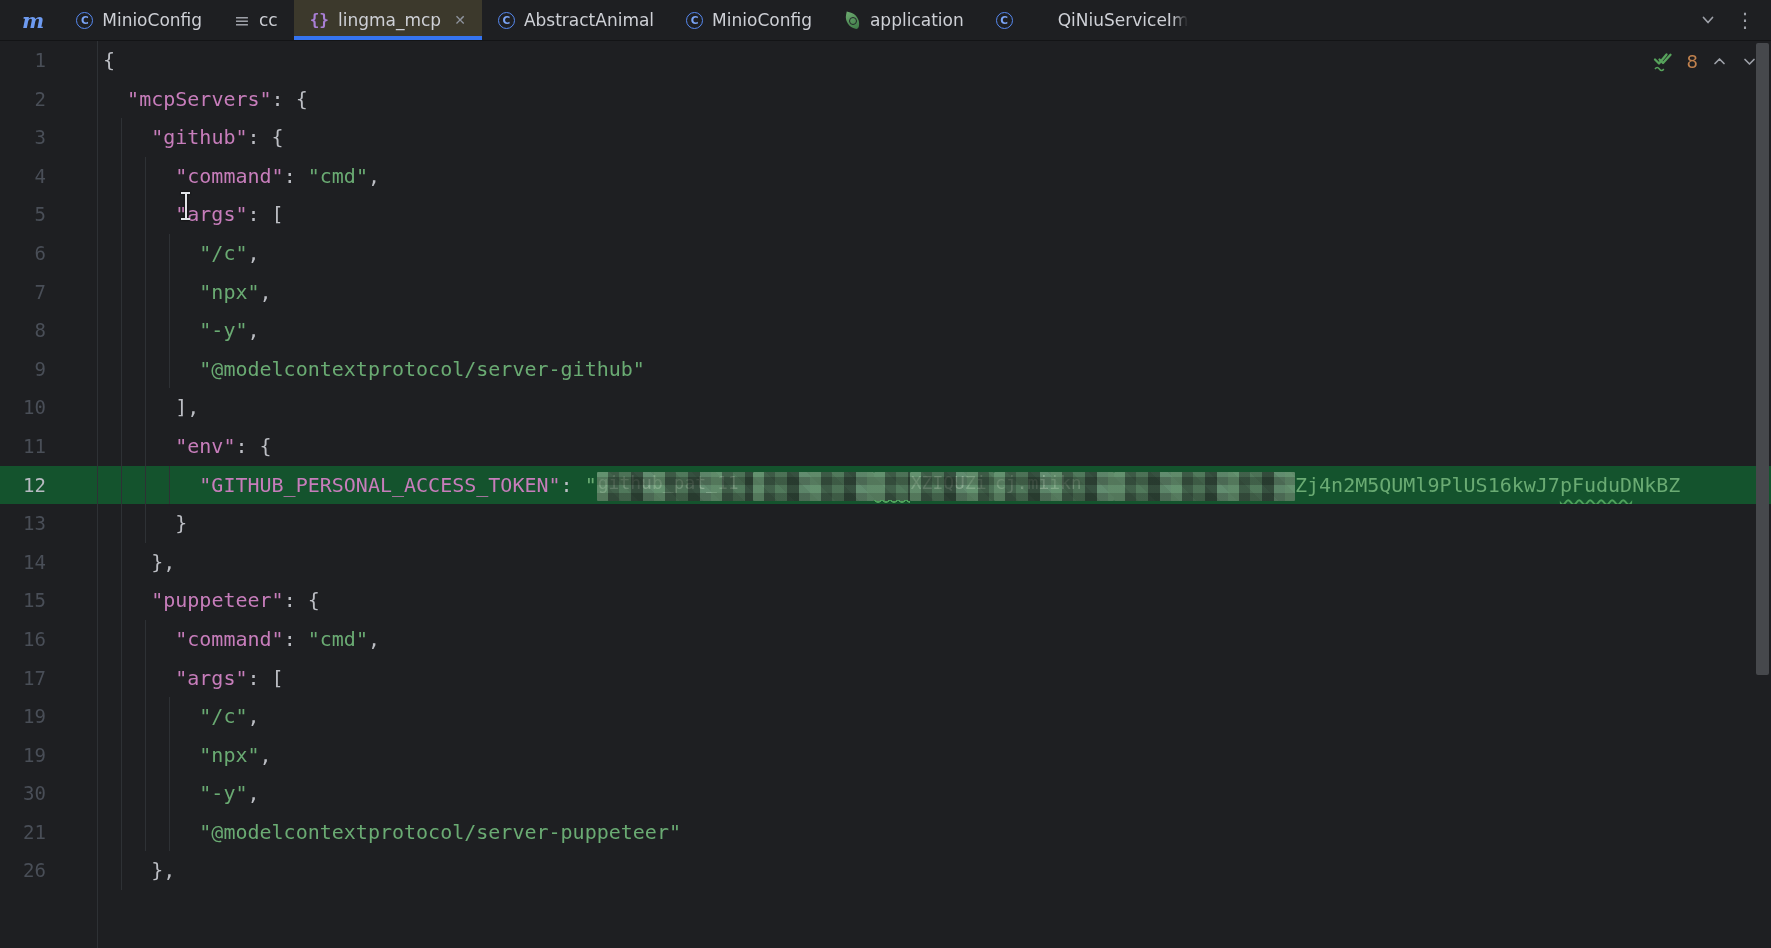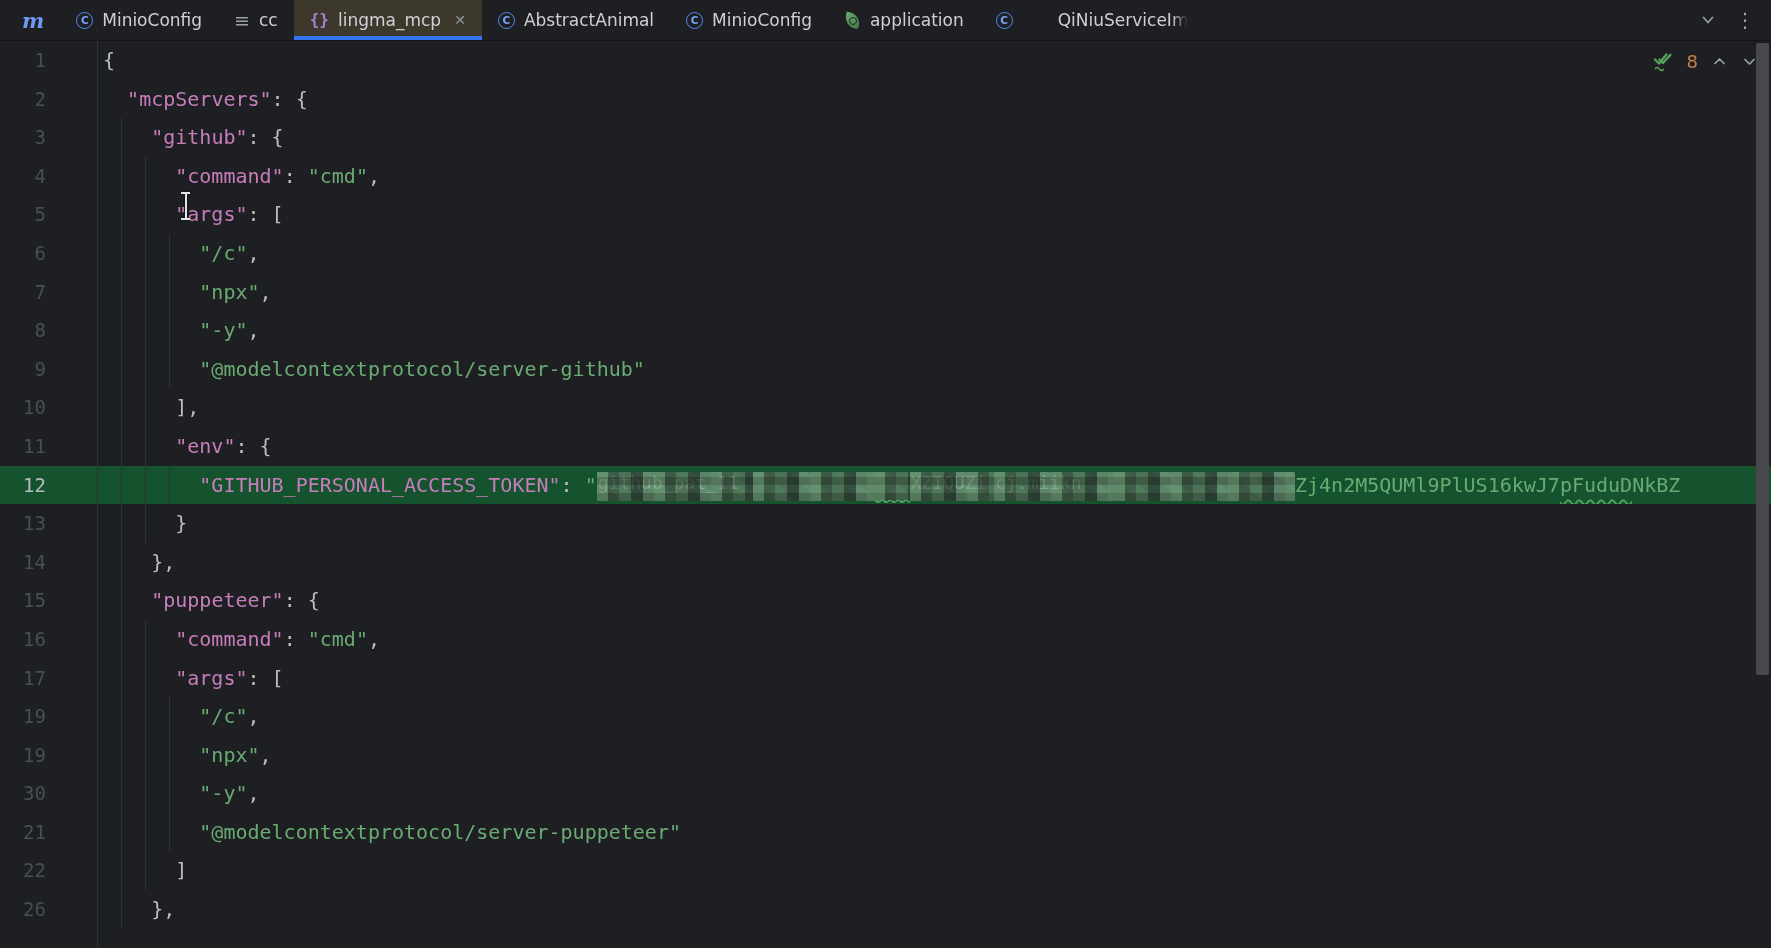--- a/index.html
+++ b/index.html
@@ -167,21 +167,20 @@
         <div class="line caret-row"><div class="gutter">12</div><div class="codecell"><div class="guide" style="left: 31.08px;"></div><div class="guide" style="left: 55.16px;"></div><div class="guide" style="left: 79.24px;"></div><span class="tk-p">        </span><span class="tk-k">"GITHUB_PERSONAL_ACCESS_TOKEN"</span><span class="tk-p">: </span><span class="tk-s">"</span><span class="tk-r" style="width: 156.52px;"><span class="rhint">github_pat_11</span></span><span class="tk-r" style="width: 120.4px;"><span class="rhint"></span></span><span class="tk-r tk-rq" style="width: 36.12px;"><span class="rhint"></span></span><span class="tk-r" style="width: 84.28px;"><span class="rhint">XZIQUZi</span></span><span class="tk-r" style="width: 120.4px;"><span class="rhint">cj.miikn</span></span><span class="tk-r" style="width: 180.6px;"><span class="rhint"></span></span><span class="tk-s">Zj4n2M5QUMl9PlUS16kwJ7</span><span class="tk-s tk-squig">pFuduD</span><span class="tk-s">NkBZ</span></div></div>
         <div class="line"><div class="gutter">13</div><div class="codecell"><div class="guide" style="left: 31.08px;"></div><div class="guide" style="left: 55.16px;"></div><span class="tk-p">      }</span></div></div>
         <div class="line"><div class="gutter">14</div><div class="codecell"><div class="guide" style="left: 31.08px;"></div><span class="tk-p">    },</span></div></div>
         <div class="line"><div class="gutter">15</div><div class="codecell"><div class="guide" style="left: 31.08px;"></div><span class="tk-p">    </span><span class="tk-k">"puppeteer"</span><span class="tk-p">: {</span></div></div>
         <div class="line"><div class="gutter">16</div><div class="codecell"><div class="guide" style="left: 31.08px;"></div><div class="guide" style="left: 55.16px;"></div><span class="tk-p">      </span><span class="tk-k">"command"</span><span class="tk-p">: </span><span class="tk-s">"cmd"</span><span class="tk-p">,</span></div></div>
         <div class="line"><div class="gutter">17</div><div class="codecell"><div class="guide" style="left: 31.08px;"></div><div class="guide" style="left: 55.16px;"></div><span class="tk-p">      </span><span class="tk-k">"args"</span><span class="tk-p">: [</span></div></div>
         <div class="line"><div class="gutter">19</div><div class="codecell"><div class="guide" style="left: 31.08px;"></div><div class="guide" style="left: 55.16px;"></div><div class="guide" style="left: 79.24px;"></div><span class="tk-p">        </span><span class="tk-s">"/c"</span><span class="tk-p">,</span></div></div>
         <div class="line"><div class="gutter">19</div><div class="codecell"><div class="guide" style="left: 31.08px;"></div><div class="guide" style="left: 55.16px;"></div><div class="guide" style="left: 79.24px;"></div><span class="tk-p">        </span><span class="tk-s">"npx"</span><span class="tk-p">,</span></div></div>
         <div class="line"><div class="gutter">30</div><div class="codecell"><div class="guide" style="left: 31.08px;"></div><div class="guide" style="left: 55.16px;"></div><div class="guide" style="left: 79.24px;"></div><span class="tk-p">        </span><span class="tk-s">"-y"</span><span class="tk-p">,</span></div></div>
         <div class="line"><div class="gutter">21</div><div class="codecell"><div class="guide" style="left: 31.08px;"></div><div class="guide" style="left: 55.16px;"></div><div class="guide" style="left: 79.24px;"></div><span class="tk-p">        </span><span class="tk-s">"@modelcontextprotocol/server-puppeteer"</span></div></div>
-        <div class="line"><div class="gutter">22</div><div class="codecell"><div class="guide" style="left: 31.08px;"></div><div class="guide" style="left: 55.16px;"></div><span class="tk-p">      ]</span></div></div>
         <div class="line"><div class="gutter">26</div><div class="codecell"><div class="guide" style="left: 31.08px;"></div><span class="tk-p">    },</span></div></div>
       </div>
 
     <div class="inspections">
       <svg width="23" height="23" viewBox="0 0 23 23">
         <path d="M4 9.5 L8 13.5 L15.5 4.5" fill="none" stroke="#57A35C" stroke-width="2.3" stroke-linecap="round" stroke-linejoin="round"></path>
         <path d="M8.5 9.5 L12 13 L19.5 4.8" fill="none" stroke="#57A35C" stroke-width="2.3" stroke-linecap="round" stroke-linejoin="round"></path>
         <path d="M4 19 q2.2 -3.2 4.4 0 t4.4 0" fill="none" stroke="#57A35C" stroke-width="1.5"></path>
       </svg>
       <span class="insp-count">8</span>

